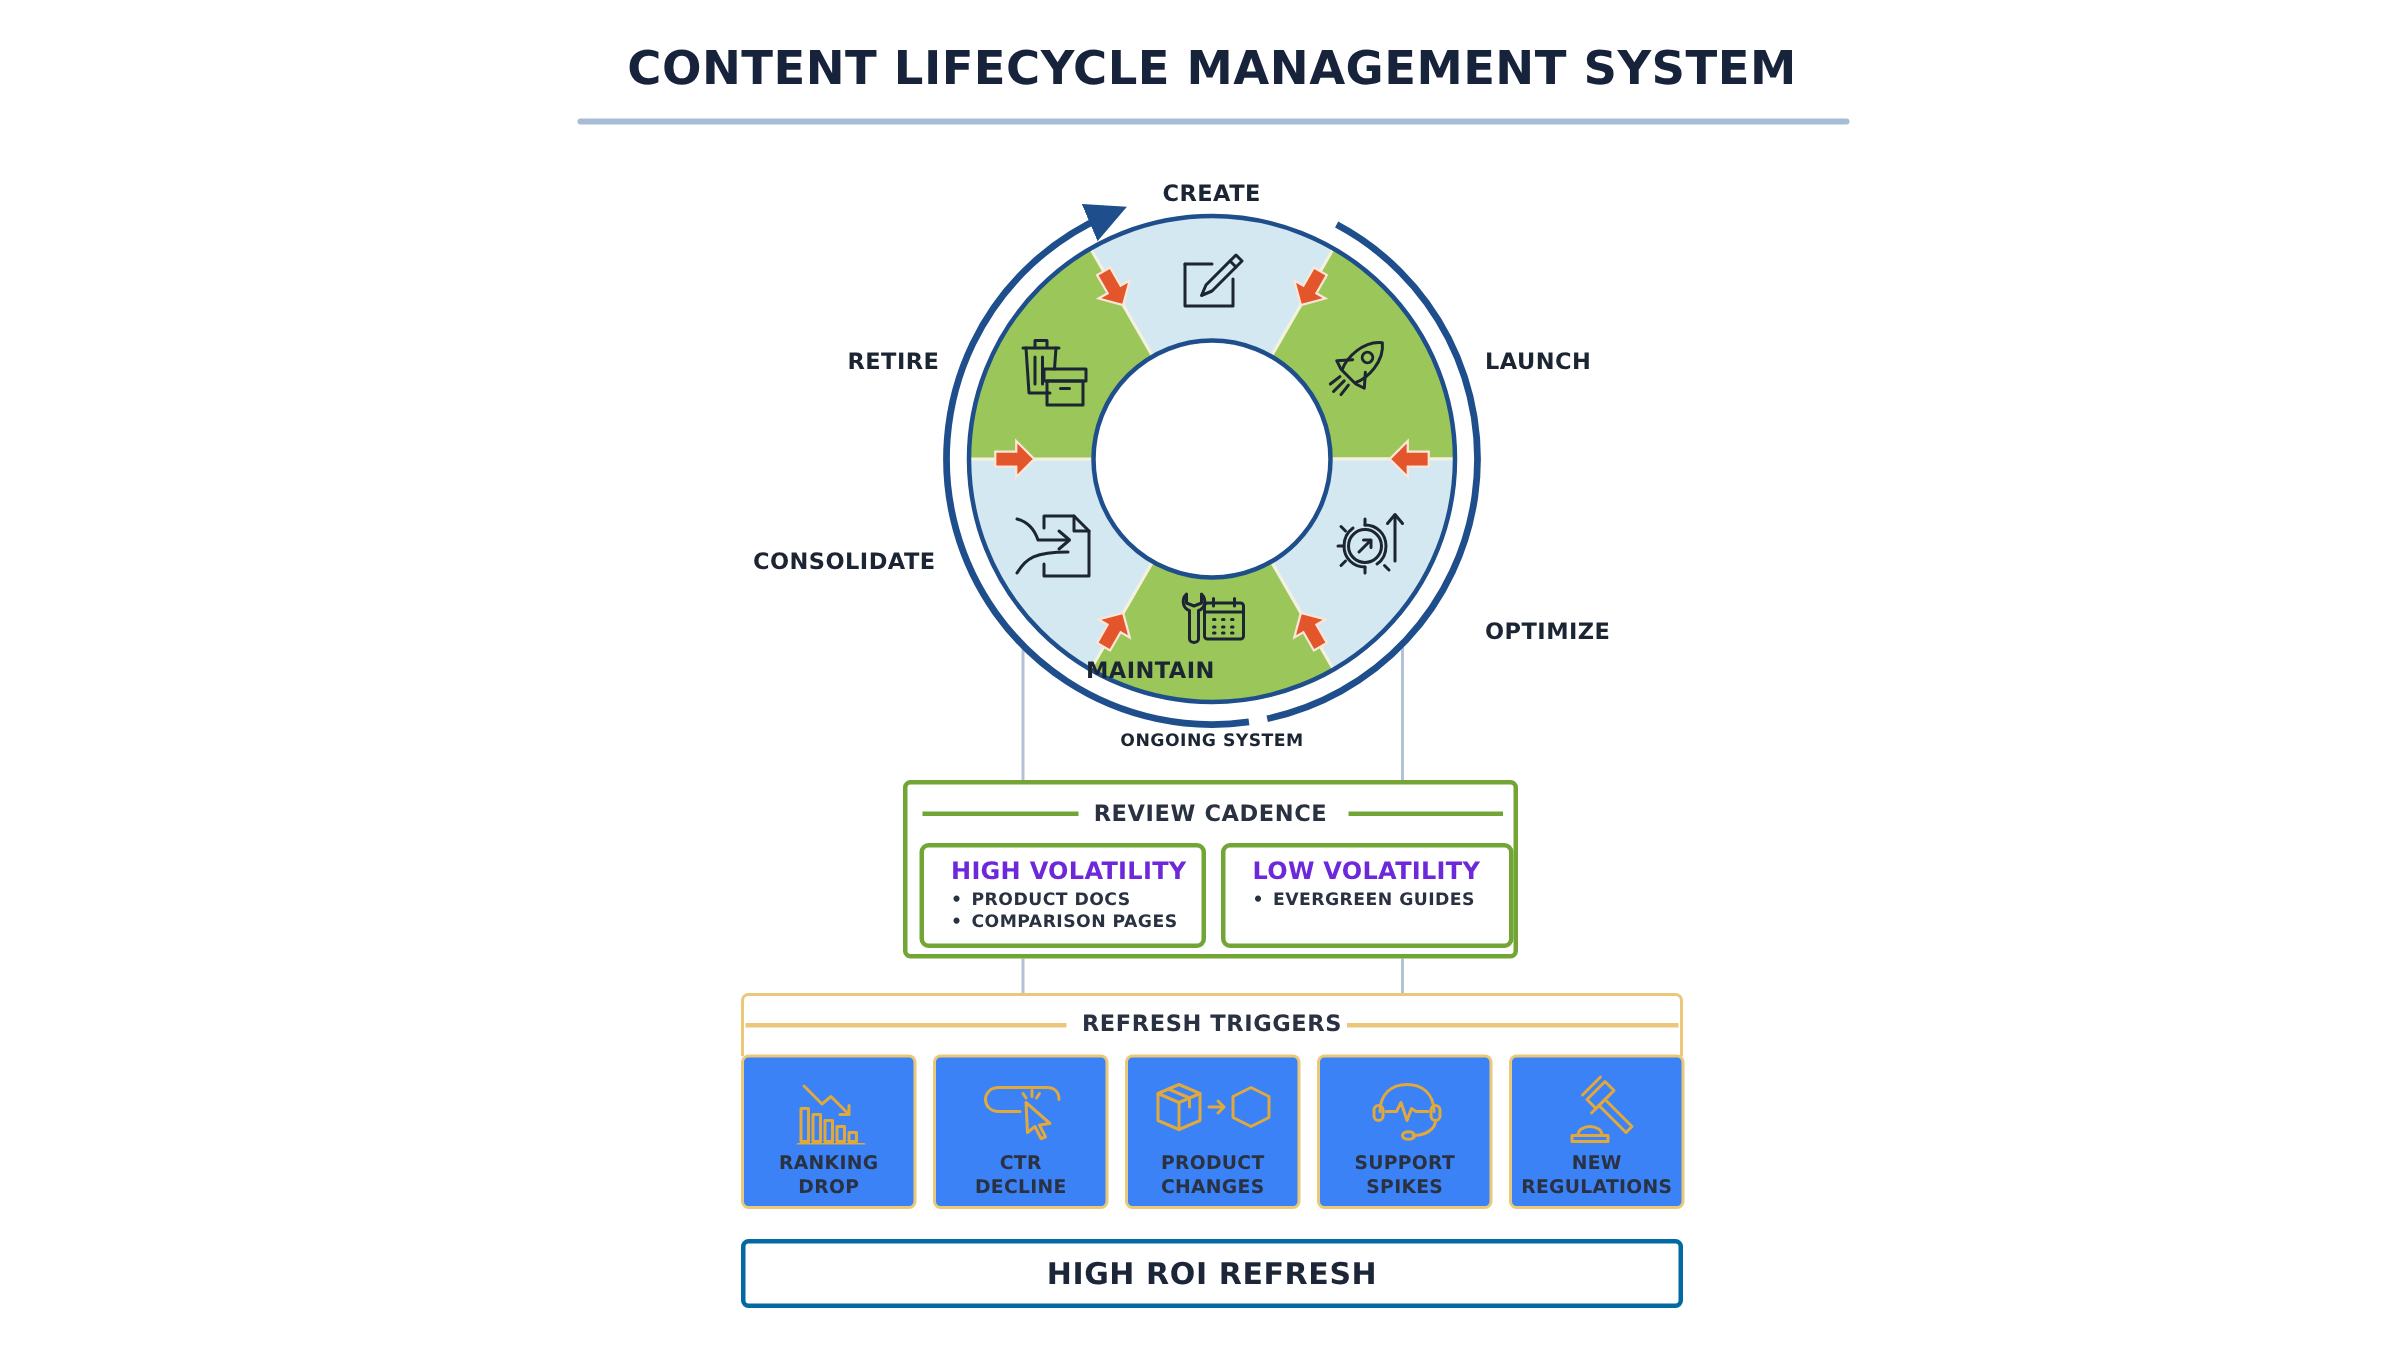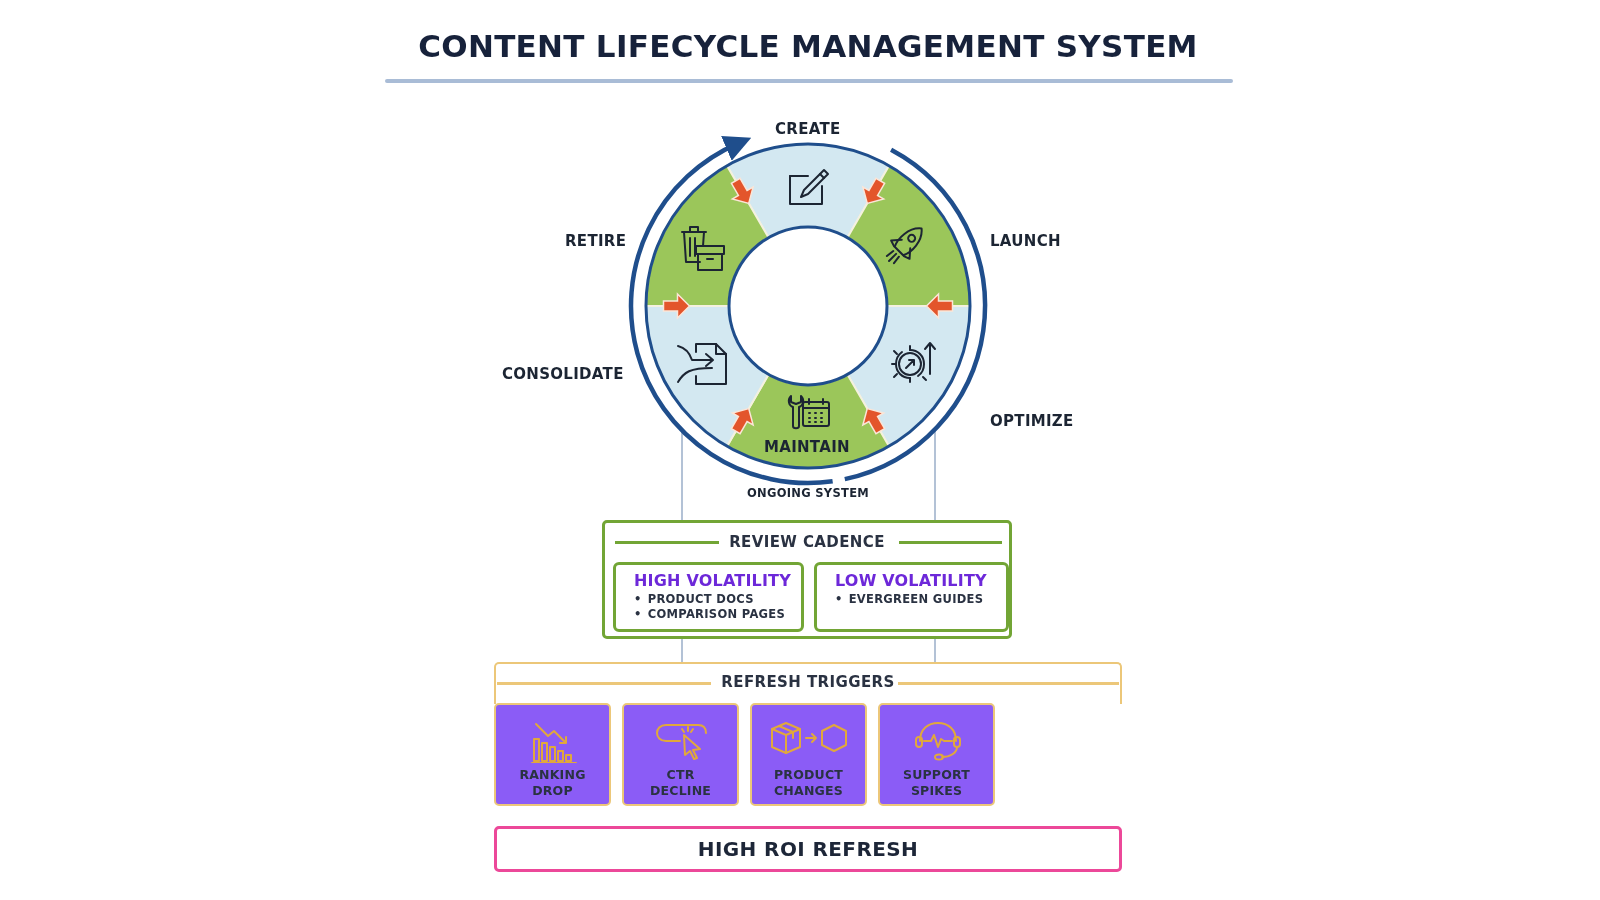--- a/index.html
+++ b/index.html
@@ -28,26 +28,26 @@
   .vol-item { font-size:11.5px; font-weight:bold; color:#2a3242; letter-spacing:0.3px; line-height:15px; }
   .vol-item::before { content:"\2022"; margin-right:6px; }
 
   .triggers { position:absolute; left:494px; top:662px; width:628px; height:145px; }
   .trig-frame-top { position:absolute; left:0; right:0; top:0; height:42px;
                     border:2.5px solid #ecc779; border-bottom:none; border-radius:5px 5px 0 0; box-sizing:border-box; }
   .trig-line { position:absolute; top:20px; height:2.5px; background:#ecc779; }
   .trig-title { position:absolute; left:0; right:0; top:11px; text-align:center; font-size:15px;
                 font-weight:bold; color:#2a3242; letter-spacing:0.4px; }
   .trig-card { position:absolute; top:41px; width:117px; height:103px; border:2.5px solid #ecc779;
-               border-radius:5px; box-sizing:border-box; text-align:center; background:#8b5cf6; }
+               border-radius:5px; box-sizing:border-box; text-align:center; background:#3b82f6; }
   .trig-icon { position:absolute; left:0; right:0; top:8px; height:50px; }
   .trig-label { position:absolute; left:0; right:0; top:62px; font-size:12.5px; font-weight:bold;
                 color:#2a3242; line-height:16px; letter-spacing:0.2px; }
 
-  .roi { position:absolute; left:494px; top:826px; width:628px; height:46px; border:3px solid #ec4899;
+  .roi { position:absolute; left:494px; top:826px; width:628px; height:46px; border:3px solid #0369a1;
          border-radius:5px; box-sizing:border-box; text-align:center; line-height:40px;
          font-size:20px; font-weight:bold; color:#1d2638; letter-spacing:0.4px; }
 </style>
 </head>
 <body>
 
 <div class="title">CONTENT LIFECYCLE MANAGEMENT SYSTEM</div>
 <div class="title-rule"></div>
 
 <div class="vline" style="left:681px; top:430px; height:90px;"></div>
@@ -134,21 +134,21 @@
     <path d="M10,14 L10,32 M15,14 L15,32"></path>
     <rect x="16" y="22" width="28" height="8"></rect>
     <rect x="18" y="30" width="24" height="16"></rect>
     <path d="M27,35 L33,35"></path>
   </g>
 </svg>
 
 <div class="stage-label" style="left:775px; top:120px;">CREATE</div>
 <div class="stage-label" style="left:990px; top:232px;">LAUNCH</div>
 <div class="stage-label" style="left:990px; top:386px;margin-top:26px;">OPTIMIZE</div>
-<div class="stage-label" style="left:764px; top:438px;text-align:center;">MAINTAIN</div>
+<div class="stage-label" style="left:724px; top:438px;text-align:center;">MAINTAIN</div>
 <div class="stage-label" style="left:502px; top:365px;">CONSOLIDATE</div>
 <div class="stage-label" style="left:565px; top:232px;">RETIRE</div>
 
 <div class="ongoing">ONGOING SYSTEM</div>
 
 <div class="cadence">
   <div class="cad-head">
     <div class="cad-line" style="left:10px; width:104px;"></div>
     <div class="cad-title">REVIEW CADENCE</div>
     <div class="cad-line" style="left:294px; width:103px;"></div>
@@ -219,15 +219,28 @@
       <path d="M77,34 C77,40 70,44 62,44"></path>
       <ellipse cx="59" cy="44" rx="4" ry="2.5"></ellipse>
       <path d="M44,28 L51,28 L54,22 L58,34 L61,26 L64,28 L72,28"></path>
     </svg>
     <div class="trig-label">
       <div>SUPPORT</div>
       <div>SPIKES</div>
     </div>
   </div>
 
+  <div class="trig-card" style="left:512px;">
+    <svg class="trig-icon" viewBox="0 0 117 50" fill="none" stroke="#e1a83c" stroke-width="2" stroke-linejoin="round" stroke-linecap="round">
+      <path d="M50,20 L62,8 L68,14 L56,26 Z"></path>
+      <path d="M47,17 L59,5 M53,29 L65,17"></path>
+      <path d="M62,20 L80,38 L76,42 L58,24"></path>
+      <path d="M40,44 L64,44 L64,48 L40,48 Z"></path>
+      <path d="M44,44 C44,40 48,38 52,38 C56,38 60,40 60,44"></path>
+    </svg>
+    <div class="trig-label">
+      <div>NEW</div>
+      <div>REGULATIONS</div>
+    </div>
+  </div>
 </div>
 
 <div class="roi">HIGH ROI REFRESH</div>
 
 </body></html>

